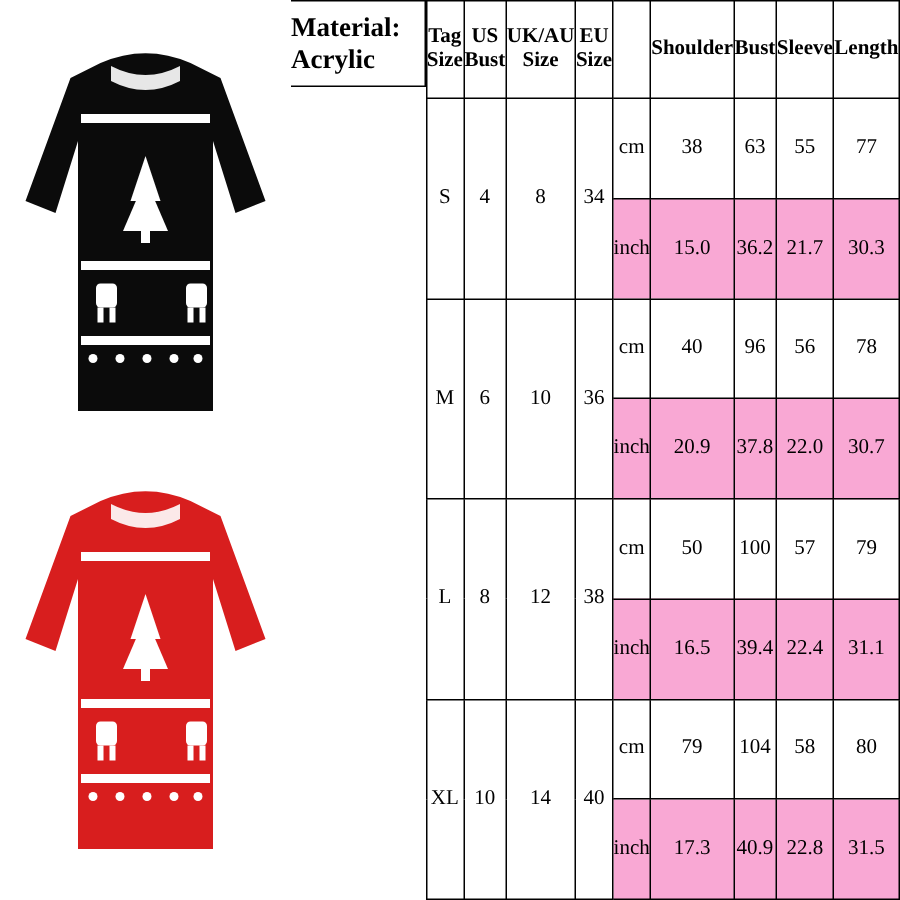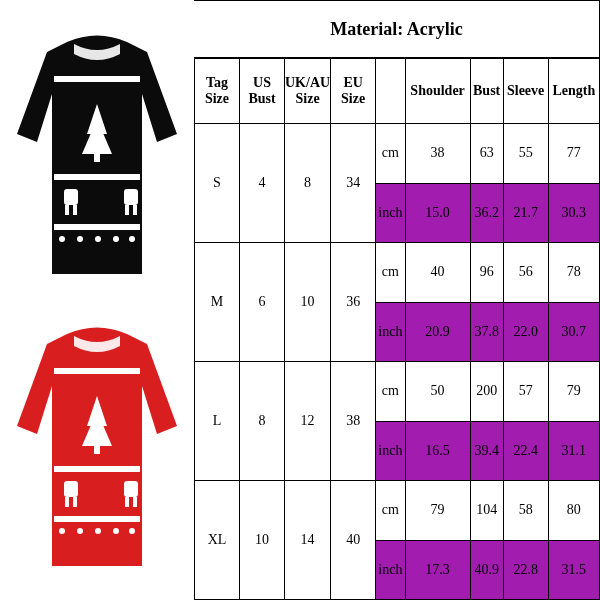--- a/index.html
+++ b/index.html
@@ -1,26 +1,26 @@
 <!DOCTYPE html>
 <html><head>
 <meta charset="utf-8">
 <style>
   body{margin:0;font-family:"Times New Roman",serif;background:#fff}
   .wrap{display:flex;width:600px;height:600px}
   .left{width:194px;display:flex;flex-direction:column;justify-content:space-around;align-items:center;padding:8px 0}
   .sweater{width:170px;height:260px;position:relative}
   .sweater svg{width:100%;height:100%}
-  .right{flex:1;display:flex;flex-direction:column}
+  .right{flex:1;display:flex;flex-direction:row}
   .header{height:56px;border:1px solid #000;border-left:none;display:flex;align-items:center;justify-content:center;font-weight:bold;font-size:18px}
   table{border-collapse:collapse;width:100%;flex:1}
   th,td{border:1px solid #000;text-align:center;vertical-align:middle;font-size:14px;padding:0}
   th{font-weight:bold;height:64px;font-size:14px}
   .u{height:29px}
-  .shade{background:#a21caf}
+  .shade{background:#f9a8d4}
   .tag{width:44px}
 </style>
 </head>
 <body>
 
 <div class="wrap">
   <div class="left">
     <div class="sweater"><svg viewBox="0 0 170 260">
   <path d="M55 18 Q85 5 115 18 L135 28 L165 110 L145 118 L130 70 L130 250 L40 250 L40 70 L25 118 L5 110 L35 28 Z" fill="#0b0b0b"></path>
   <path d="M62 20 Q85 32 108 20 L108 30 Q85 42 62 30 Z" fill="#ffffff" opacity=".9"></path>
@@ -133,21 +133,21 @@
             <td class="u shade">22.0</td>
             <td class="u shade">30.7</td>
           </tr>
           <tr>
             <td rowspan="2" class="tag">L</td>
             <td rowspan="2" class="tag">8</td>
             <td rowspan="2" class="tag">12</td>
             <td rowspan="2" class="tag">38</td>
             <td class="u">cm</td>
             <td class="u">50</td>
-            <td class="u">200</td>
+            <td class="u">100</td>
             <td class="u">57</td>
             <td class="u">79</td>
           </tr>
           <tr>
             <td class="u shade">inch</td>
             <td class="u shade">16.5</td>
             <td class="u shade">39.4</td>
             <td class="u shade">22.4</td>
             <td class="u shade">31.1</td>
           </tr>

